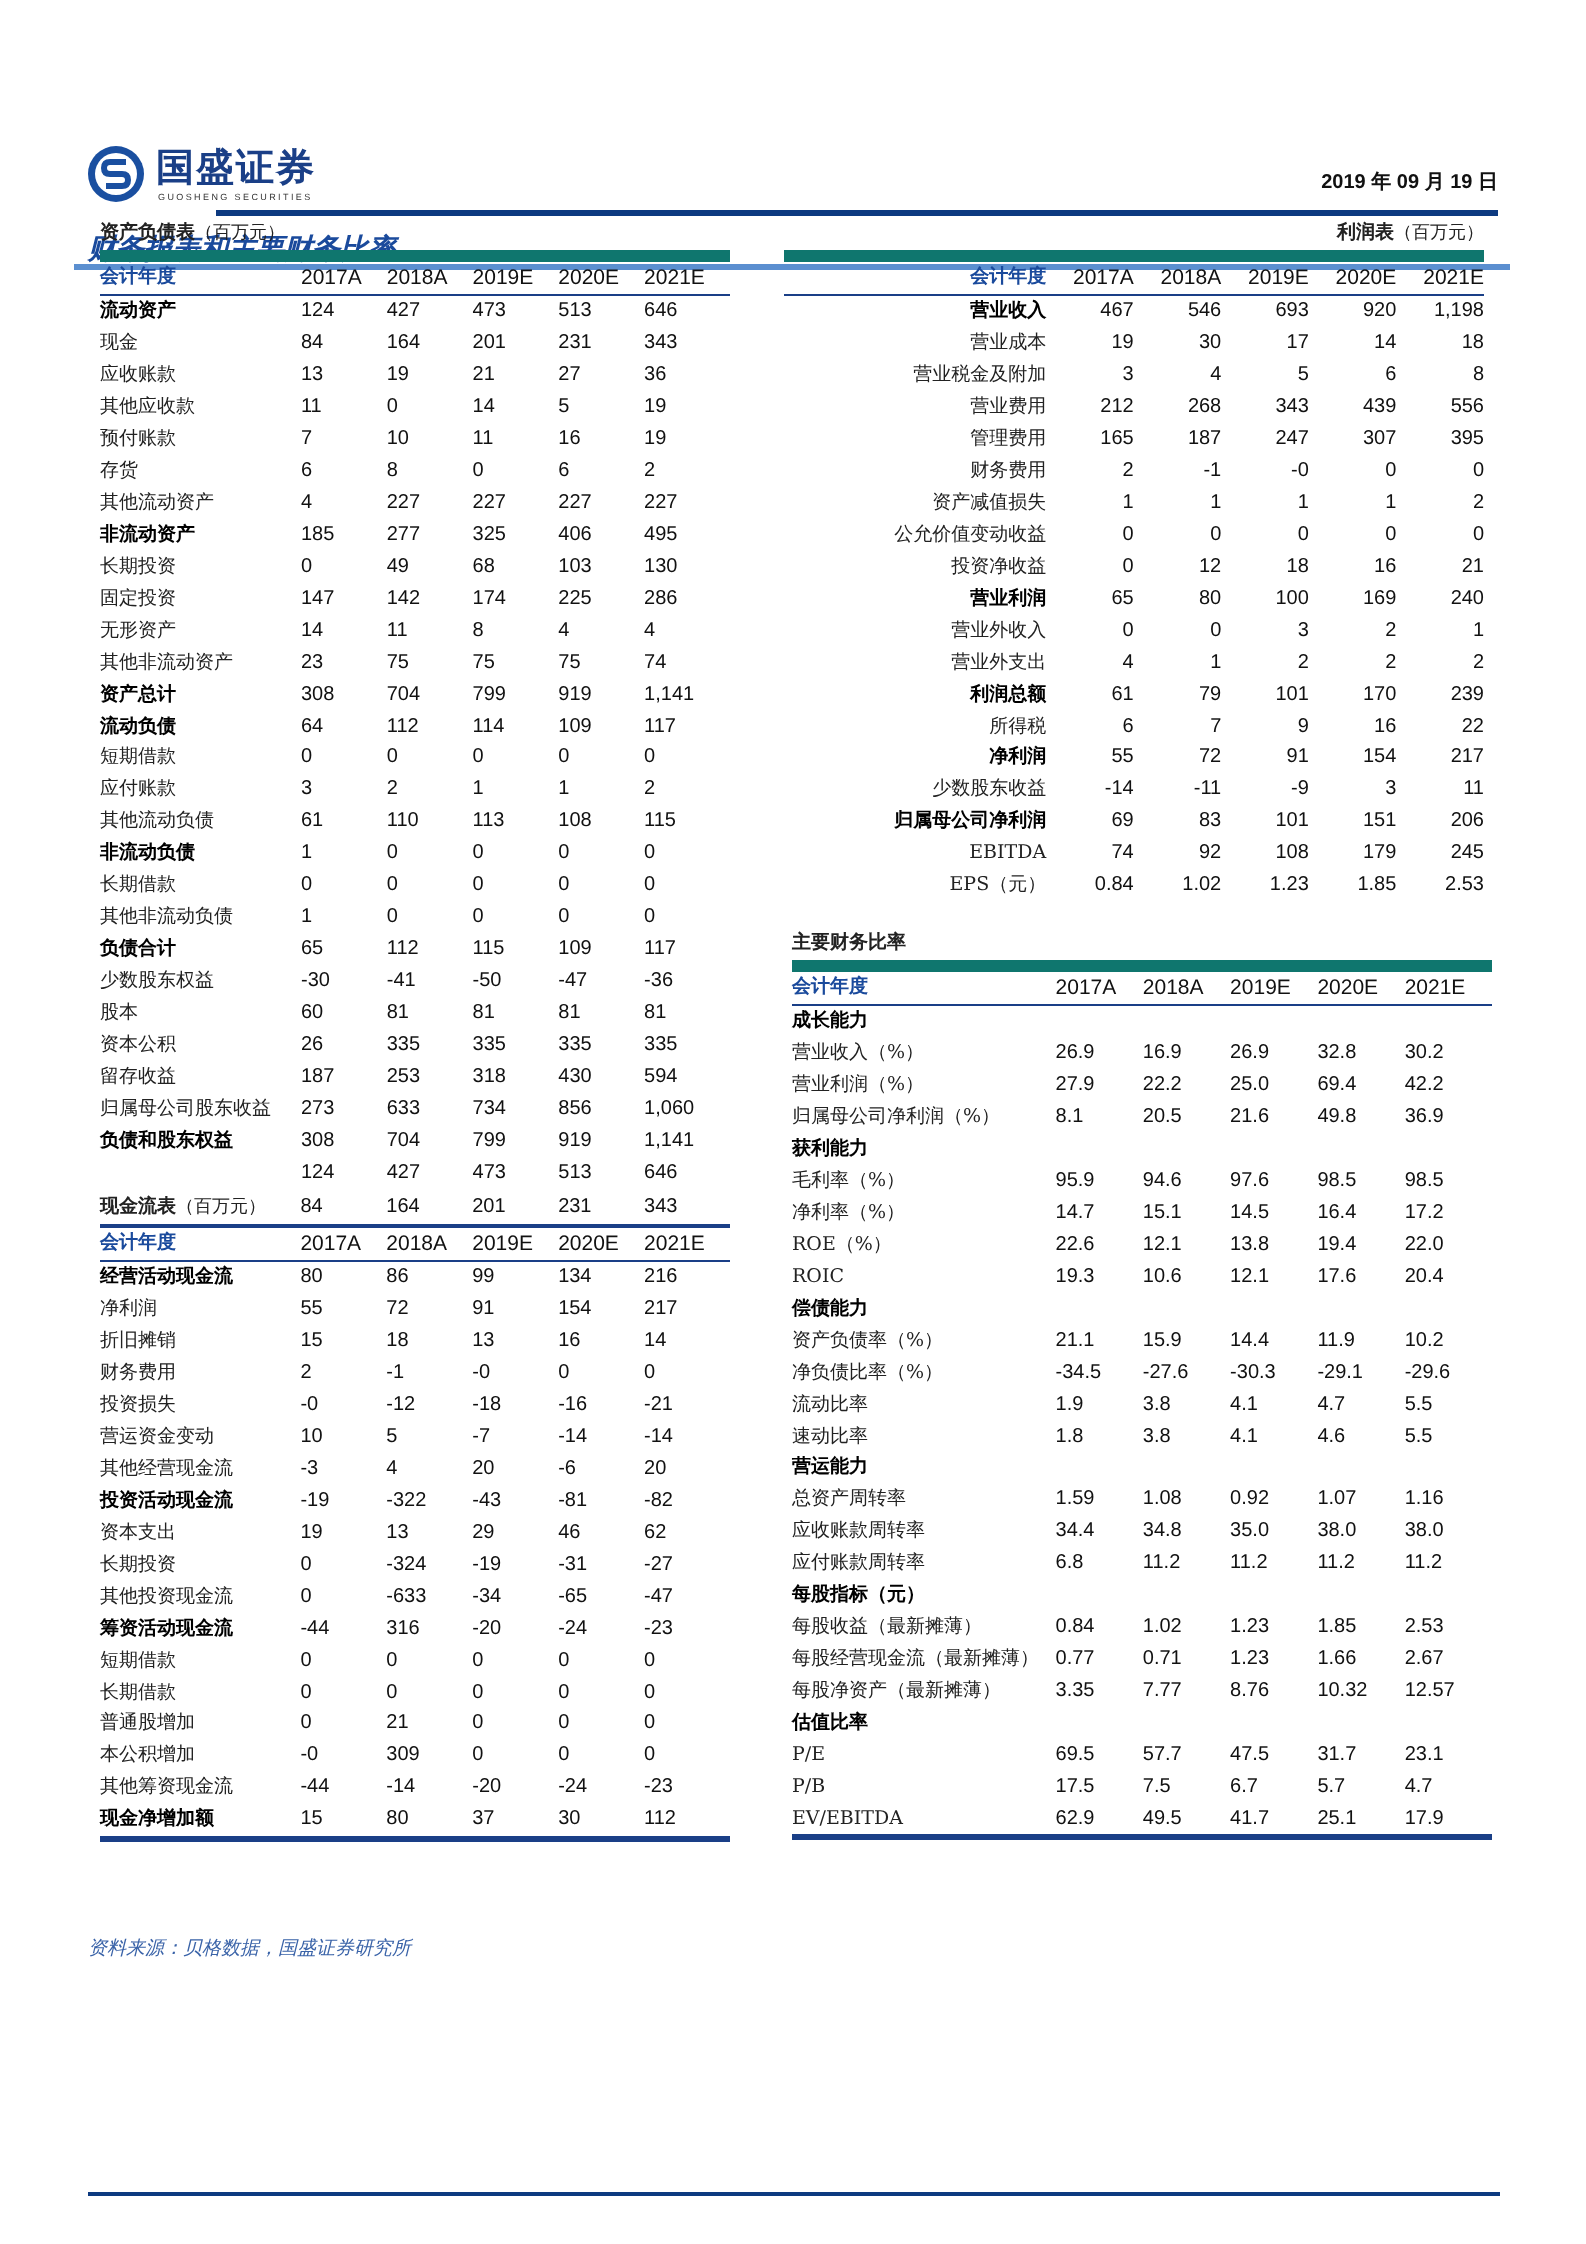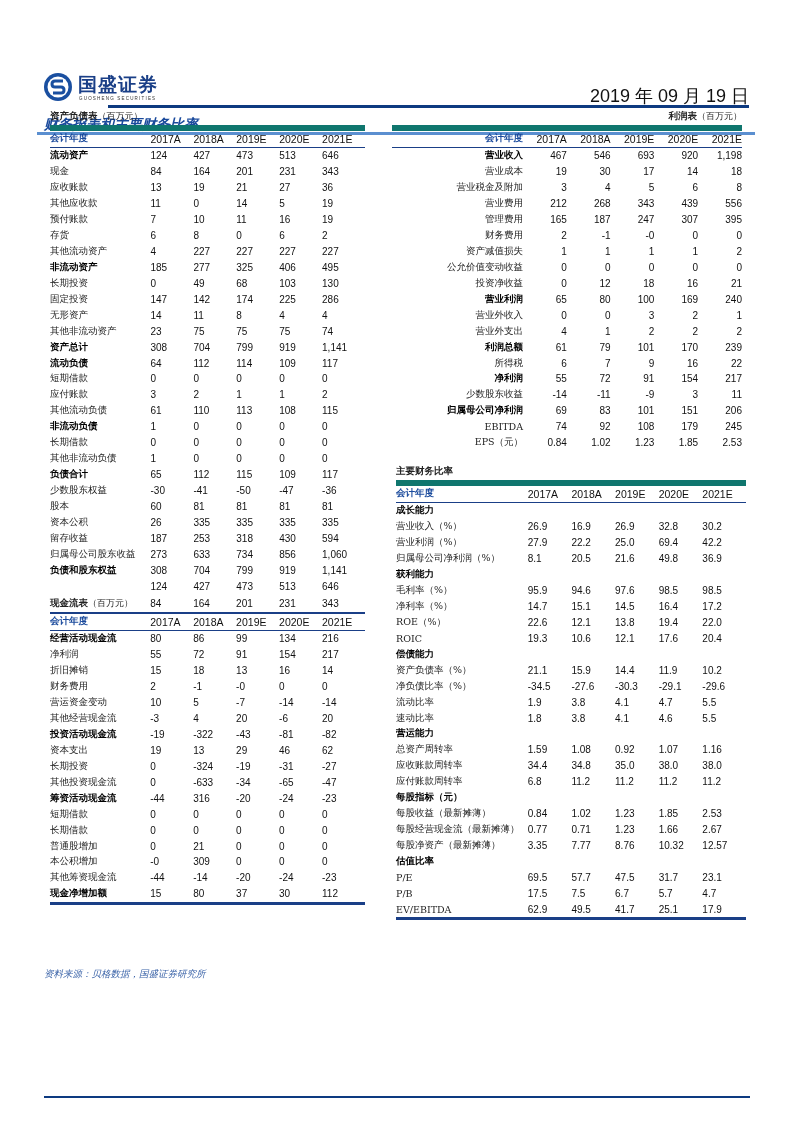--- a/index.html
+++ b/index.html
@@ -6,21 +6,21 @@
     body { width: 793px; height: 1122px; position: relative; overflow: hidden;
            font-family: "Liberation Sans", "DejaVu Sans", sans-serif; color: #111; }
     .abs { position: absolute; margin-top: 48px; }
 
     
     .logo { left: 43px; top: 24px; width: 130px; height: 32px; }
     .logo-mark { position: absolute; left: 0; top: 0; width: 30px; height: 30px; }
     .logo-cn { position: absolute; left: 35px; top: 0; font-size: 19px; font-weight: bold; color: #1a3f87;
                font-family: "DejaVu Serif", serif; letter-spacing: 1px; line-height: 24px; }
     .logo-en { position: absolute; left: 36px; top: 24px; font-size: 4.5px; letter-spacing: 1.2px; color: #333; }
-    .date { right: 44px; top: 36px; font-size: 18px; color: #111; }
+    .date { right: 44px; top: 36px; font-size: 10px; color: #111; font-weight: bold; }
     .rule-top { left: 108px; top: 57px; width: 641px; height: 3px; background: #0d3a80; }
     .section-title { left: 44px; top: 68px; font-size: 14px; font-style: italic; font-weight: bold;
                      color: #1a4a9c; font-family: "DejaVu Serif", serif; }
     .rule-section { left: 37px; top: 84px; width: 718px; height: 3px; background: #5b8fd0; }
 
     
     table.fin { border-collapse: collapse; font-size: 10px; position: absolute; }
     table.fin td { height: 15.95px; padding: 0; white-space: nowrap; vertical-align: middle; }
     table.fin td.lbl { font-family: "DejaVu Serif", serif; font-size: 9.5px; color: #222; }
     table.fin tr.bold td.lbl { font-weight: bold; color: #000; }
@@ -365,20 +365,28 @@
       </tr>
       <tr class="">
         <td class="lbl">财务费用</td>
         <td class="num">2</td>
         <td class="num">-1</td>
         <td class="num">-0</td>
         <td class="num">0</td>
         <td class="num">0</td>
       </tr>
       <tr class="">
+        <td class="lbl">投资损失</td>
+        <td class="num">-0</td>
+        <td class="num">-12</td>
+        <td class="num">-18</td>
+        <td class="num">-16</td>
+        <td class="num">-21</td>
+      </tr>
+      <tr class="">
         <td class="lbl">营运资金变动</td>
         <td class="num">10</td>
         <td class="num">5</td>
         <td class="num">-7</td>
         <td class="num">-14</td>
         <td class="num">-14</td>
       </tr>
       <tr class="">
         <td class="lbl">其他经营现金流</td>
         <td class="num">-3</td>

